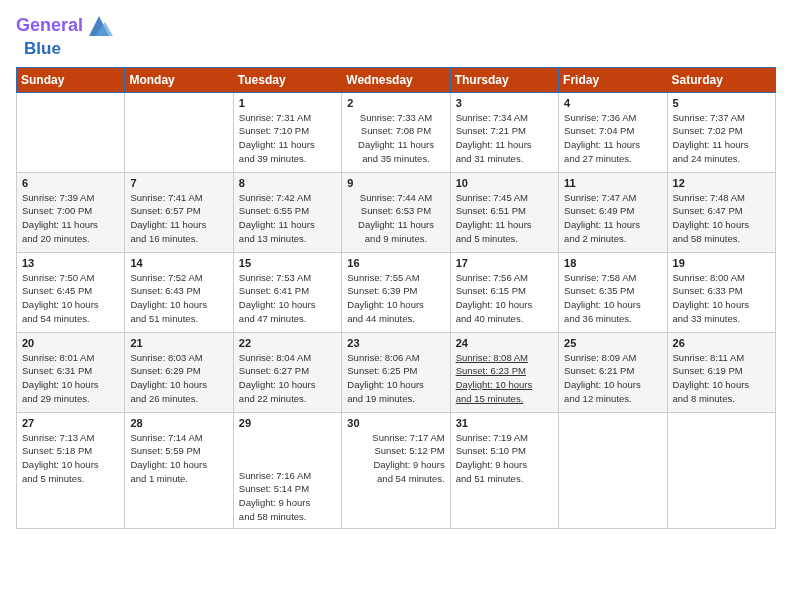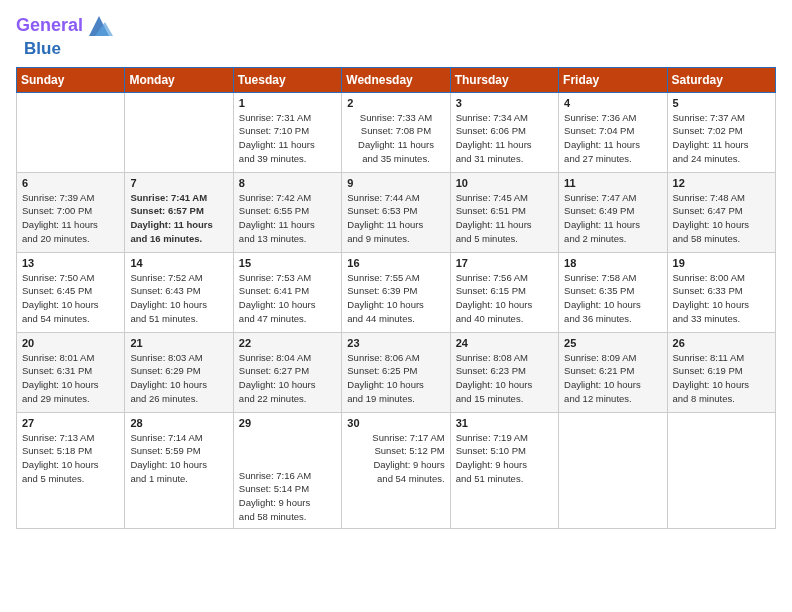--- a/index.html
+++ b/index.html
@@ -149,21 +149,21 @@
           <td>
             <span class="day-num">2</span>
             <div class="day-info" style="white-space: pre-line; text-align: center;">Sunrise: 7:33 AM
 Sunset: 7:08 PM
 Daylight: 11 hours
 and 35 minutes.</div>
           </td>
           <td>
             <span class="day-num">3</span>
             <div class="day-info" style="white-space: pre-line;">Sunrise: 7:34 AM
-Sunset: 6:06 PM
+Sunset: 7:21 PM
 Daylight: 11 hours
 and 31 minutes.</div>
           </td>
           <td>
             <span class="day-num">4</span>
             <div class="day-info" style="white-space: pre-line;">Sunrise: 7:36 AM
 Sunset: 7:04 PM
 Daylight: 11 hours
 and 27 minutes.</div>
           </td>
@@ -178,35 +178,35 @@
         <tr>
           <td>
             <span class="day-num">6</span>
             <div class="day-info" style="white-space: pre-line;">Sunrise: 7:39 AM
 Sunset: 7:00 PM
 Daylight: 11 hours
 and 20 minutes.</div>
           </td>
           <td>
             <span class="day-num">7</span>
-            <div class="day-info" style="white-space: pre-line; font-weight: bold;">Sunrise: 7:41 AM
+            <div class="day-info" style="white-space: pre-line;">Sunrise: 7:41 AM
 Sunset: 6:57 PM
 Daylight: 11 hours
 and 16 minutes.</div>
           </td>
           <td>
             <span class="day-num">8</span>
             <div class="day-info" style="white-space: pre-line;">Sunrise: 7:42 AM
 Sunset: 6:55 PM
 Daylight: 11 hours
 and 13 minutes.</div>
           </td>
           <td>
             <span class="day-num">9</span>
-            <div class="day-info" style="white-space: pre-line;">Sunrise: 7:44 AM
+            <div class="day-info" style="white-space: pre-line; text-align: center;">Sunrise: 7:44 AM
 Sunset: 6:53 PM
 Daylight: 11 hours
 and 9 minutes.</div>
           </td>
           <td>
             <span class="day-num">10</span>
             <div class="day-info" style="white-space: pre-line;">Sunrise: 7:45 AM
 Sunset: 6:51 PM
 Daylight: 11 hours
 and 5 minutes.</div>
@@ -301,21 +301,21 @@
           </td>
           <td>
             <span class="day-num">23</span>
             <div class="day-info" style="white-space: pre-line;">Sunrise: 8:06 AM
 Sunset: 6:25 PM
 Daylight: 10 hours
 and 19 minutes.</div>
           </td>
           <td>
             <span class="day-num">24</span>
-            <div class="day-info" style="white-space: pre-line;">Sunrise: 8:08 AM
+            <div class="day-info" style="white-space: pre-line; text-decoration: underline;">Sunrise: 8:08 AM
 Sunset: 6:23 PM
 Daylight: 10 hours
 and 15 minutes.</div>
           </td>
           <td>
             <span class="day-num">25</span>
             <div class="day-info" style="white-space: pre-line;">Sunrise: 8:09 AM
 Sunset: 6:21 PM
 Daylight: 10 hours
 and 12 minutes.</div>

